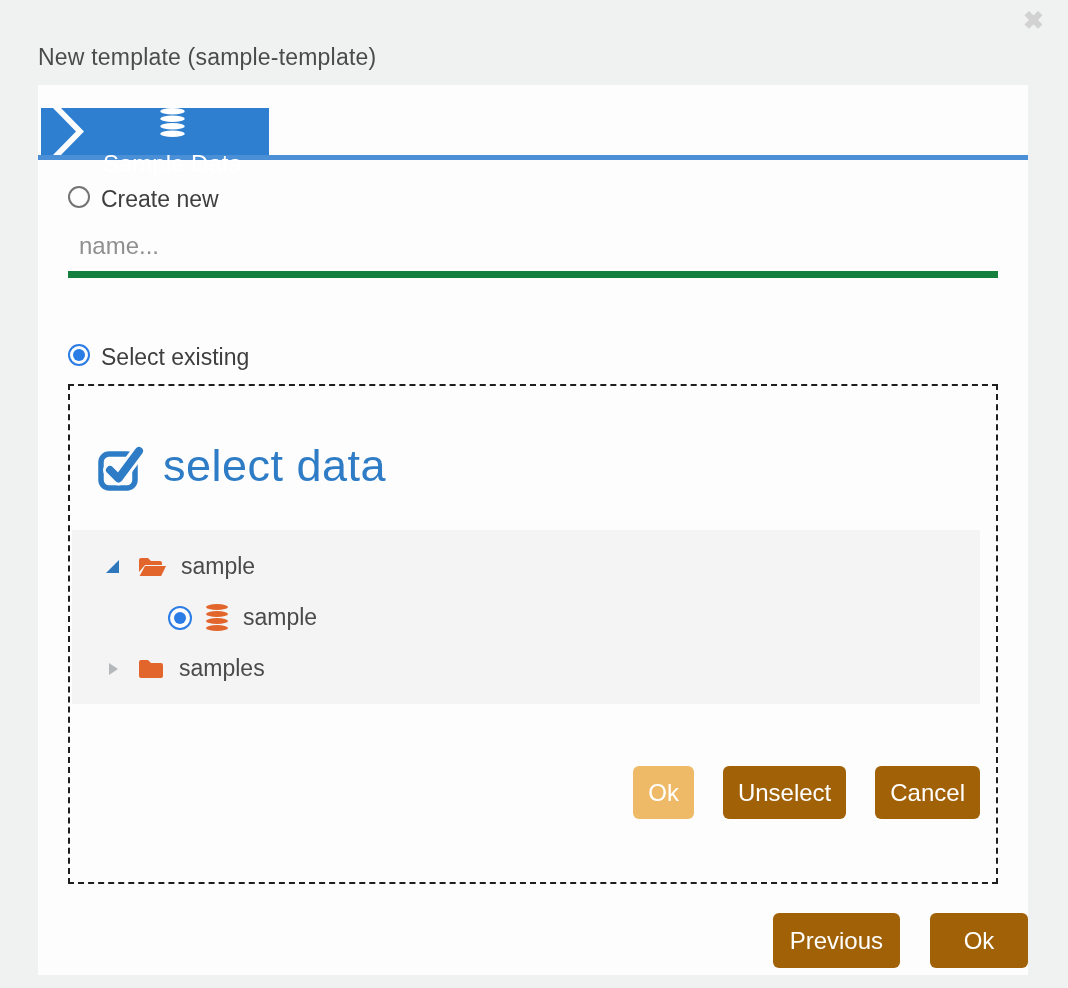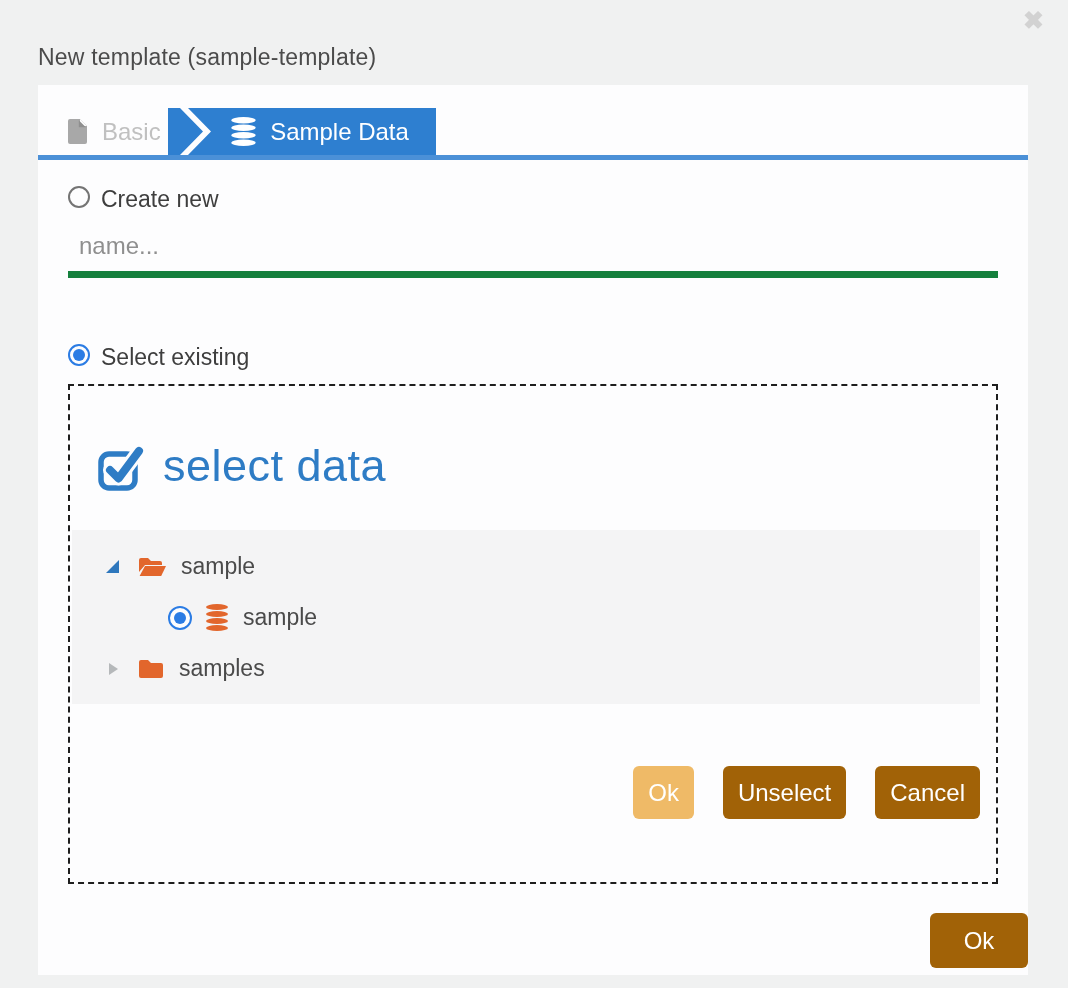--- a/index.html
+++ b/index.html
@@ -26,21 +26,21 @@
     background:#fdfdfe;
   }
   
   .tabs { padding-top:23px; white-space:nowrap; }
   .tab { display:inline-flex; align-items:center; height:47px; font-size:24px; vertical-align:top; cursor:pointer; }
   .tab-basic { margin-left:30px; color:#c0c0c0; gap:13px; }
   .tab-basic svg { flex:0 0 auto; }
   .tab-active {
     position:relative; margin-left:3px;
     background:#2e7fd0; color:#fff;
-    padding:0 27px 0 62px; gap:13px;
+    padding:0 27px 0 62px; gap:13px;flex-direction:column;
   }
   .tab-arrow { position:absolute; left:0; top:0; }
   .tabs-underline { height:5px; background:#4b90d7; }
   
   .content { padding:0 30px; }
   .radio-row { display:flex; align-items:flex-start; gap:11px; cursor:pointer; }
   .row-create { margin-top:26px; }
   .row-select { margin-top:66px; }
   .radio {
     width:22px; height:22px; border-radius:50%;
@@ -108,30 +108,20 @@
 </head>
 <body>
 
 <span class="close">✖</span>
 
 <div class="dialog-title">New template (sample-template)</div>
 
 <div class="panel">
 
   <div class="tabs">
-    <div class="tab tab-basic">
-      <span style="display:flex">
-        <svg width="21" height="25" viewBox="0 0 21 25">
-          <path d="M2 0 H12 L19 7 V23 a2 2 0 0 1 -2 2 H2 a2 2 0 0 1 -2 -2 V2 a2 2 0 0 1 2 -2 Z" fill="#a8a8a8"></path>
-          <path d="M12 0 L19 7 H12 Z" fill="#fdfdfe"></path>
-          <path d="M12 0 L19 7 L12 7 Z" fill="#8f8f8f" transform="translate(-1.2,1.2)"></path>
-        </svg>
-      </span>
-      <span>Basic</span>
-    </div>
     <div class="tab tab-active">
       <svg class="tab-arrow" width="46" height="47" viewBox="0 0 46 47">
         <polygon points="12,0 20,0 43,23.5 20,47 12,47 35,23.5" fill="#fdfdfe"></polygon>
       </svg>
       <span style="display:flex">
         <svg width="27" height="29" viewBox="0 0 27 29" fill="#ffffff">
           <ellipse cx="13.5" cy="3.2" rx="12.2" ry="3.2"></ellipse>
           <ellipse cx="13.5" cy="10.7" rx="12.2" ry="3.2"></ellipse>
           <ellipse cx="13.5" cy="18.2" rx="12.2" ry="3.2"></ellipse>
           <ellipse cx="13.5" cy="25.7" rx="12.2" ry="3.2"></ellipse>
@@ -219,16 +209,17 @@
       <div class="sd-buttons">
         <button class="btn btn-orange">Ok</button>
         <button class="btn btn-blue">Unselect</button>
         <button class="btn btn-blue">Cancel</button>
       </div>
 
     </div>
   </div>
 
   <div class="footer-buttons">
+    <button class="btn btn-blue">Previous</button>
     <button class="btn btn-blue">Ok</button>
   </div>
 
 </div>
 
 </body></html>

